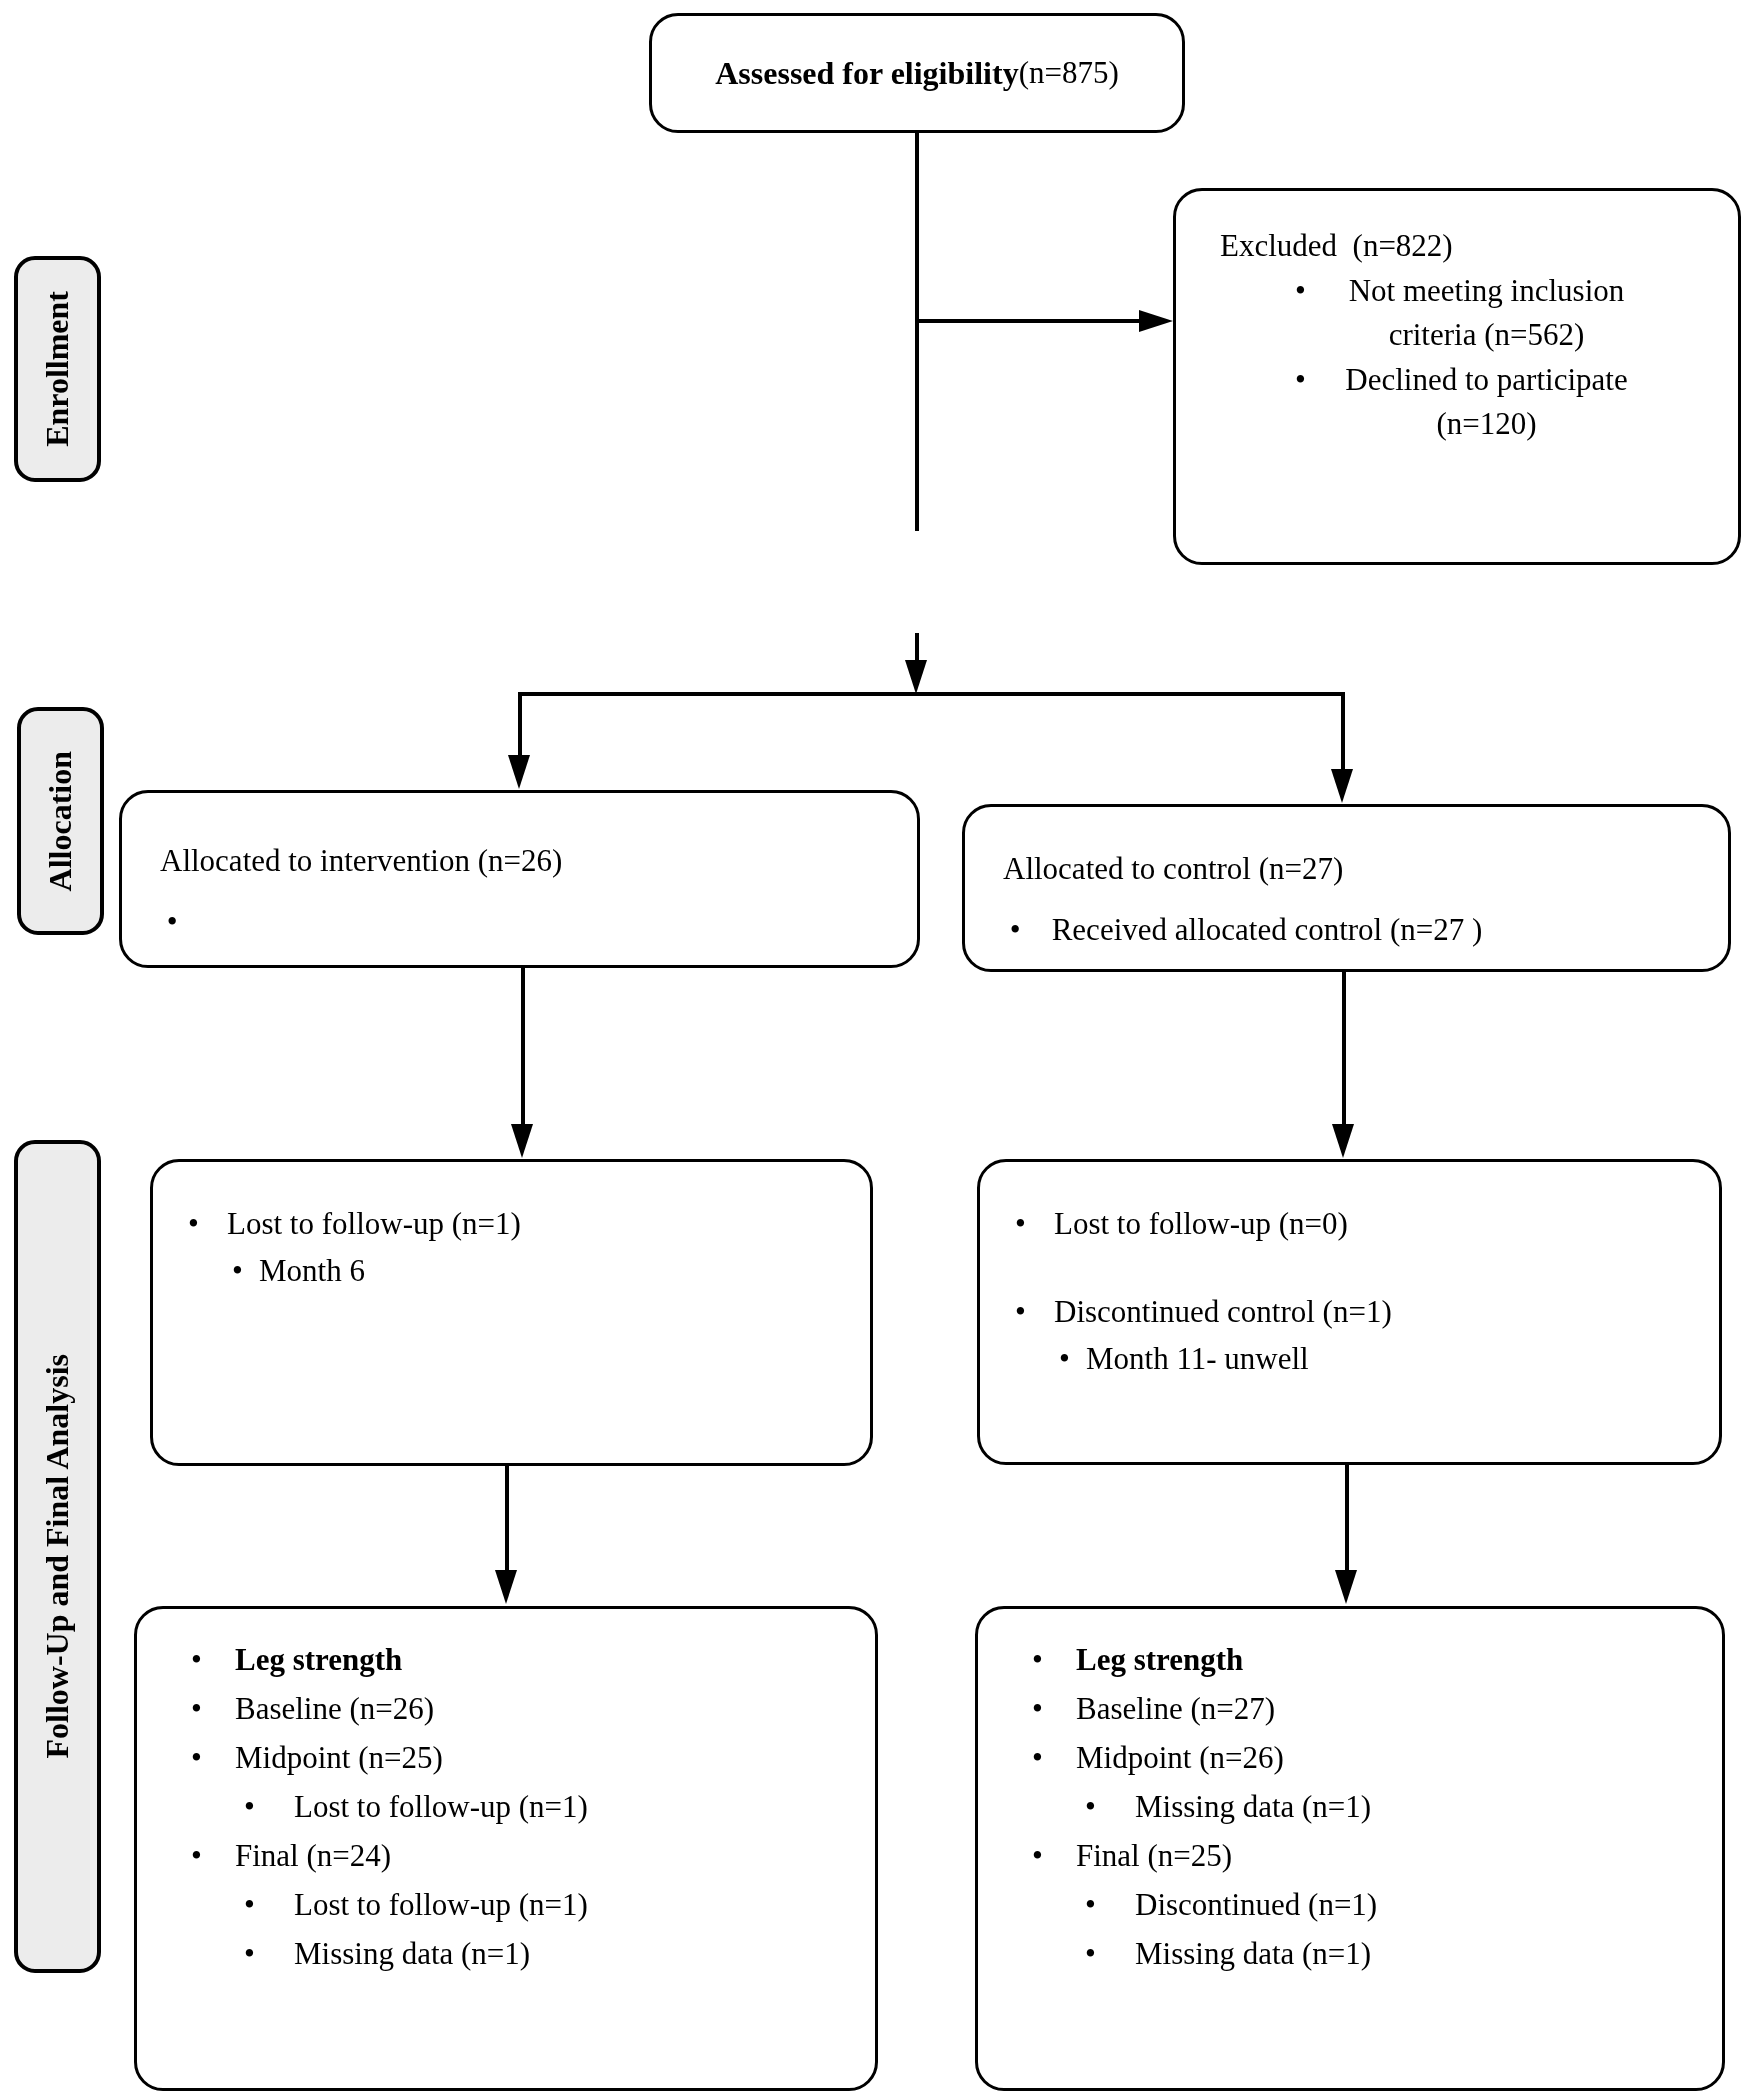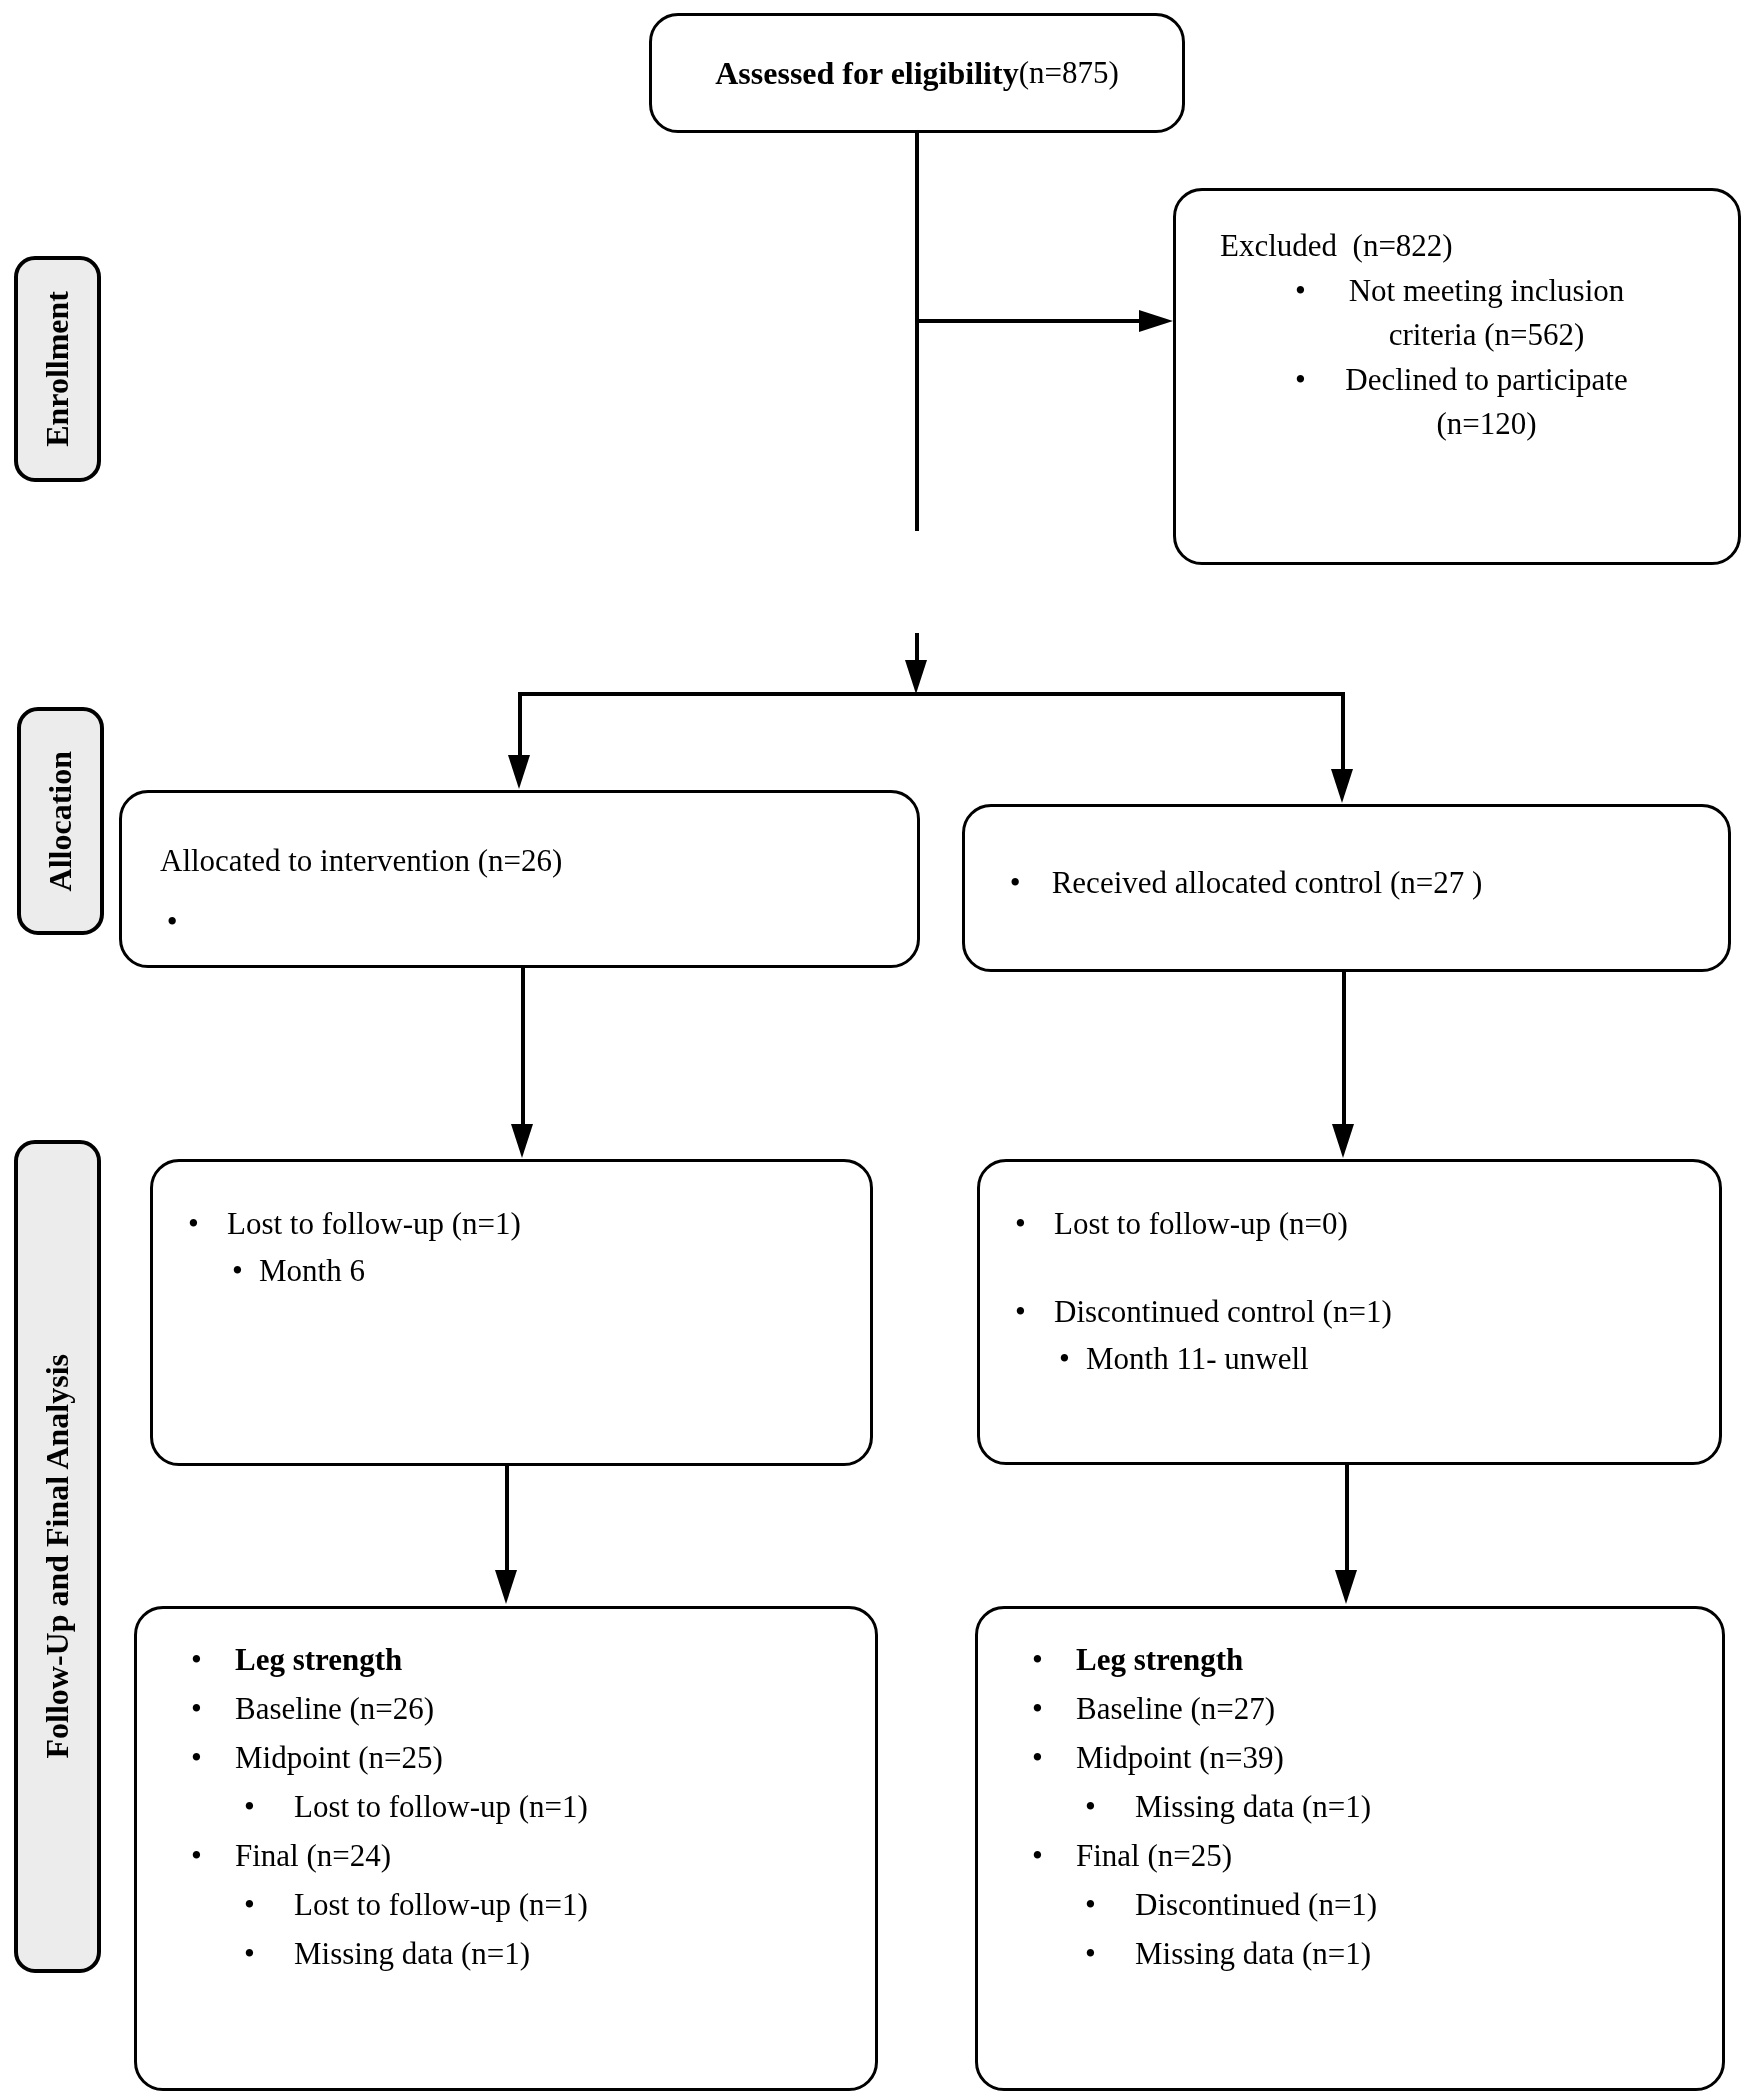--- a/index.html
+++ b/index.html
@@ -136,20 +136,21 @@
   </div>
 
 
   <div class="box alloc" id="box-alloc-left">
     <div>Allocated to intervention (n=26)</div>
     <div class="row">
       <span class="mk">•</span>
     </div>
   </div>
   <div class="box alloc" id="box-alloc-right">
+    <div>Allocated to control (n=27)</div>
     <div class="row">
       <span class="mk">•</span>
       <span class="tx">Received allocated control (n=27 )</span>
     </div>
   </div>
 
   <div class="box fu" id="box-fu-left">
     <div class="row">
       <span class="mk">•</span>
       <span class="tx">Lost to follow-up (n=1)</span>
@@ -210,21 +211,21 @@
     <div class="row lvl1">
       <span class="mk">•</span>
       <span class="tx bold">Leg strength</span>
     </div>
     <div class="row lvl1">
       <span class="mk">•</span>
       <span class="tx">Baseline (n=27)</span>
     </div>
     <div class="row lvl1">
       <span class="mk">•</span>
-      <span class="tx">Midpoint (n=39)</span>
+      <span class="tx">Midpoint (n=26)</span>
     </div>
     <div class="row lvl2">
       <span class="mk">•</span>
       <span class="tx">Missing data (n=1)</span>
     </div>
     <div class="row lvl1">
       <span class="mk">•</span>
       <span class="tx">Final (n=25)</span>
     </div>
     <div class="row lvl2">

